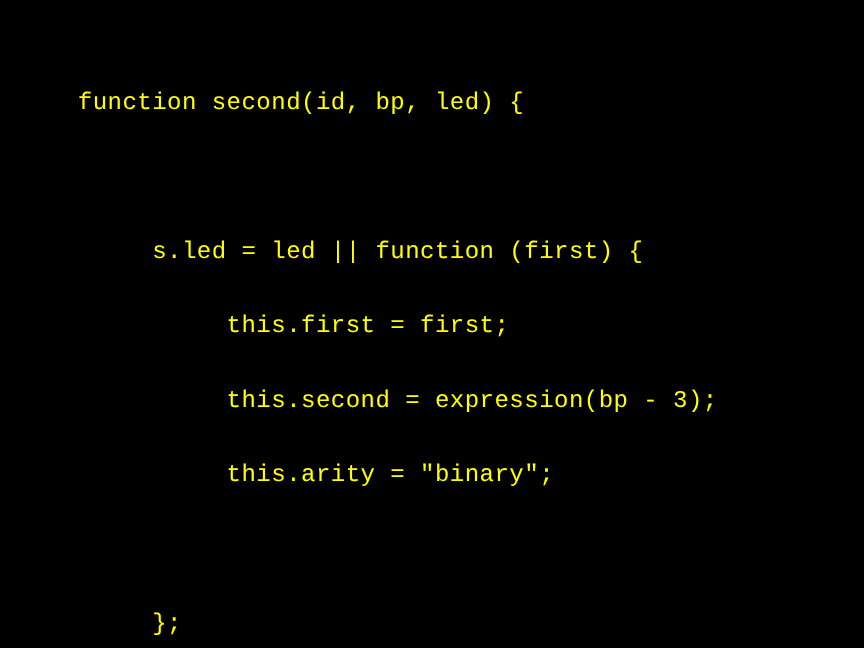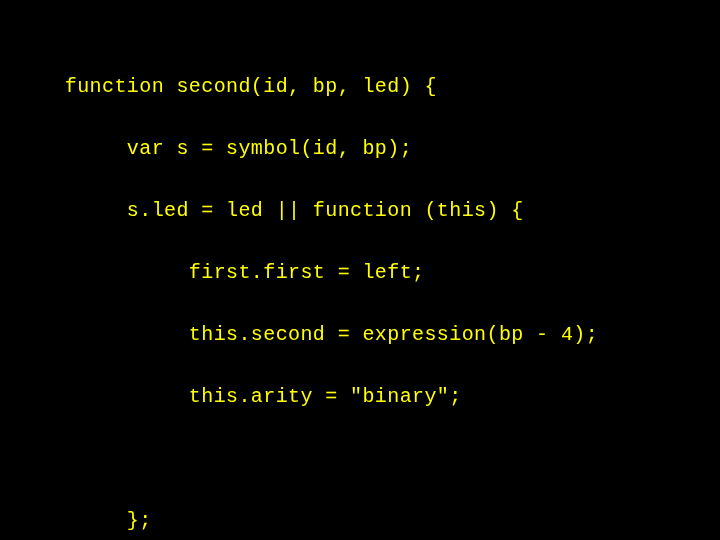--- a/index.html
+++ b/index.html
@@ -26,24 +26,24 @@
       color: #ffff00;
       white-space: pre;
       letter-spacing: 0.02em;
     }
   </style>
 </head>
 <body>
 
 <div class="code-container">
   <span>function second(id, bp, led) {</span><br>
-  <span>     var s = symbol(id, bp);</span><br>
-  <span>     s.led = led || function (this) {</span><br>
-  <span>          first.first = left;</span><br>
-  <span>          this.second = expression(bp - 4);</span><br>
+  <br>
+  <span>     s.led = led || function (first) {</span><br>
+  <span>          this.first = first;</span><br>
+  <span>          this.second = expression(bp - 3);</span><br>
   <span>          this.arity = "binary";</span><br>
   <br>
   <span>     };</span><br>
   <br>
   <br>
   <span></span><br>
   <br>
   
 </div>
 

